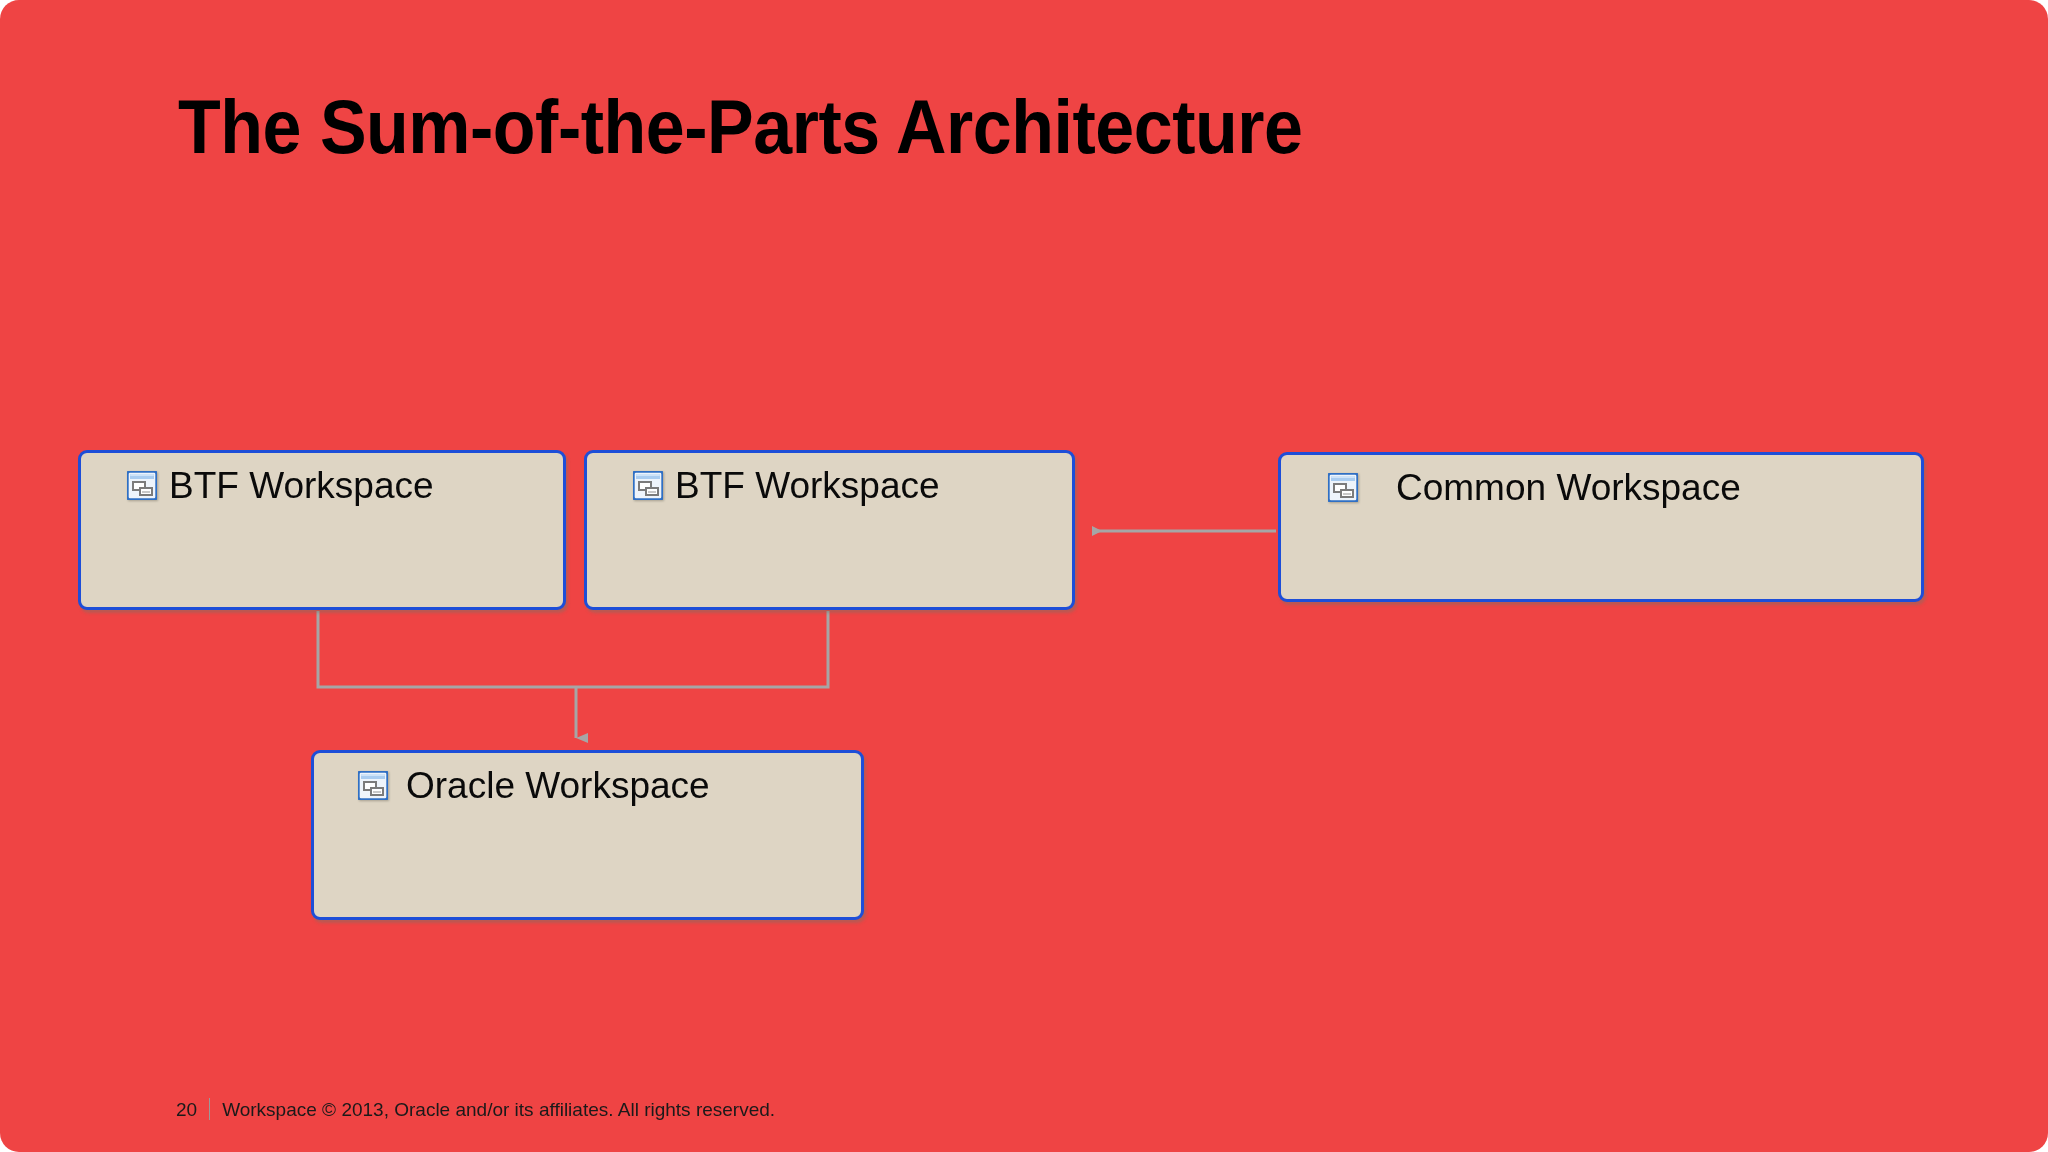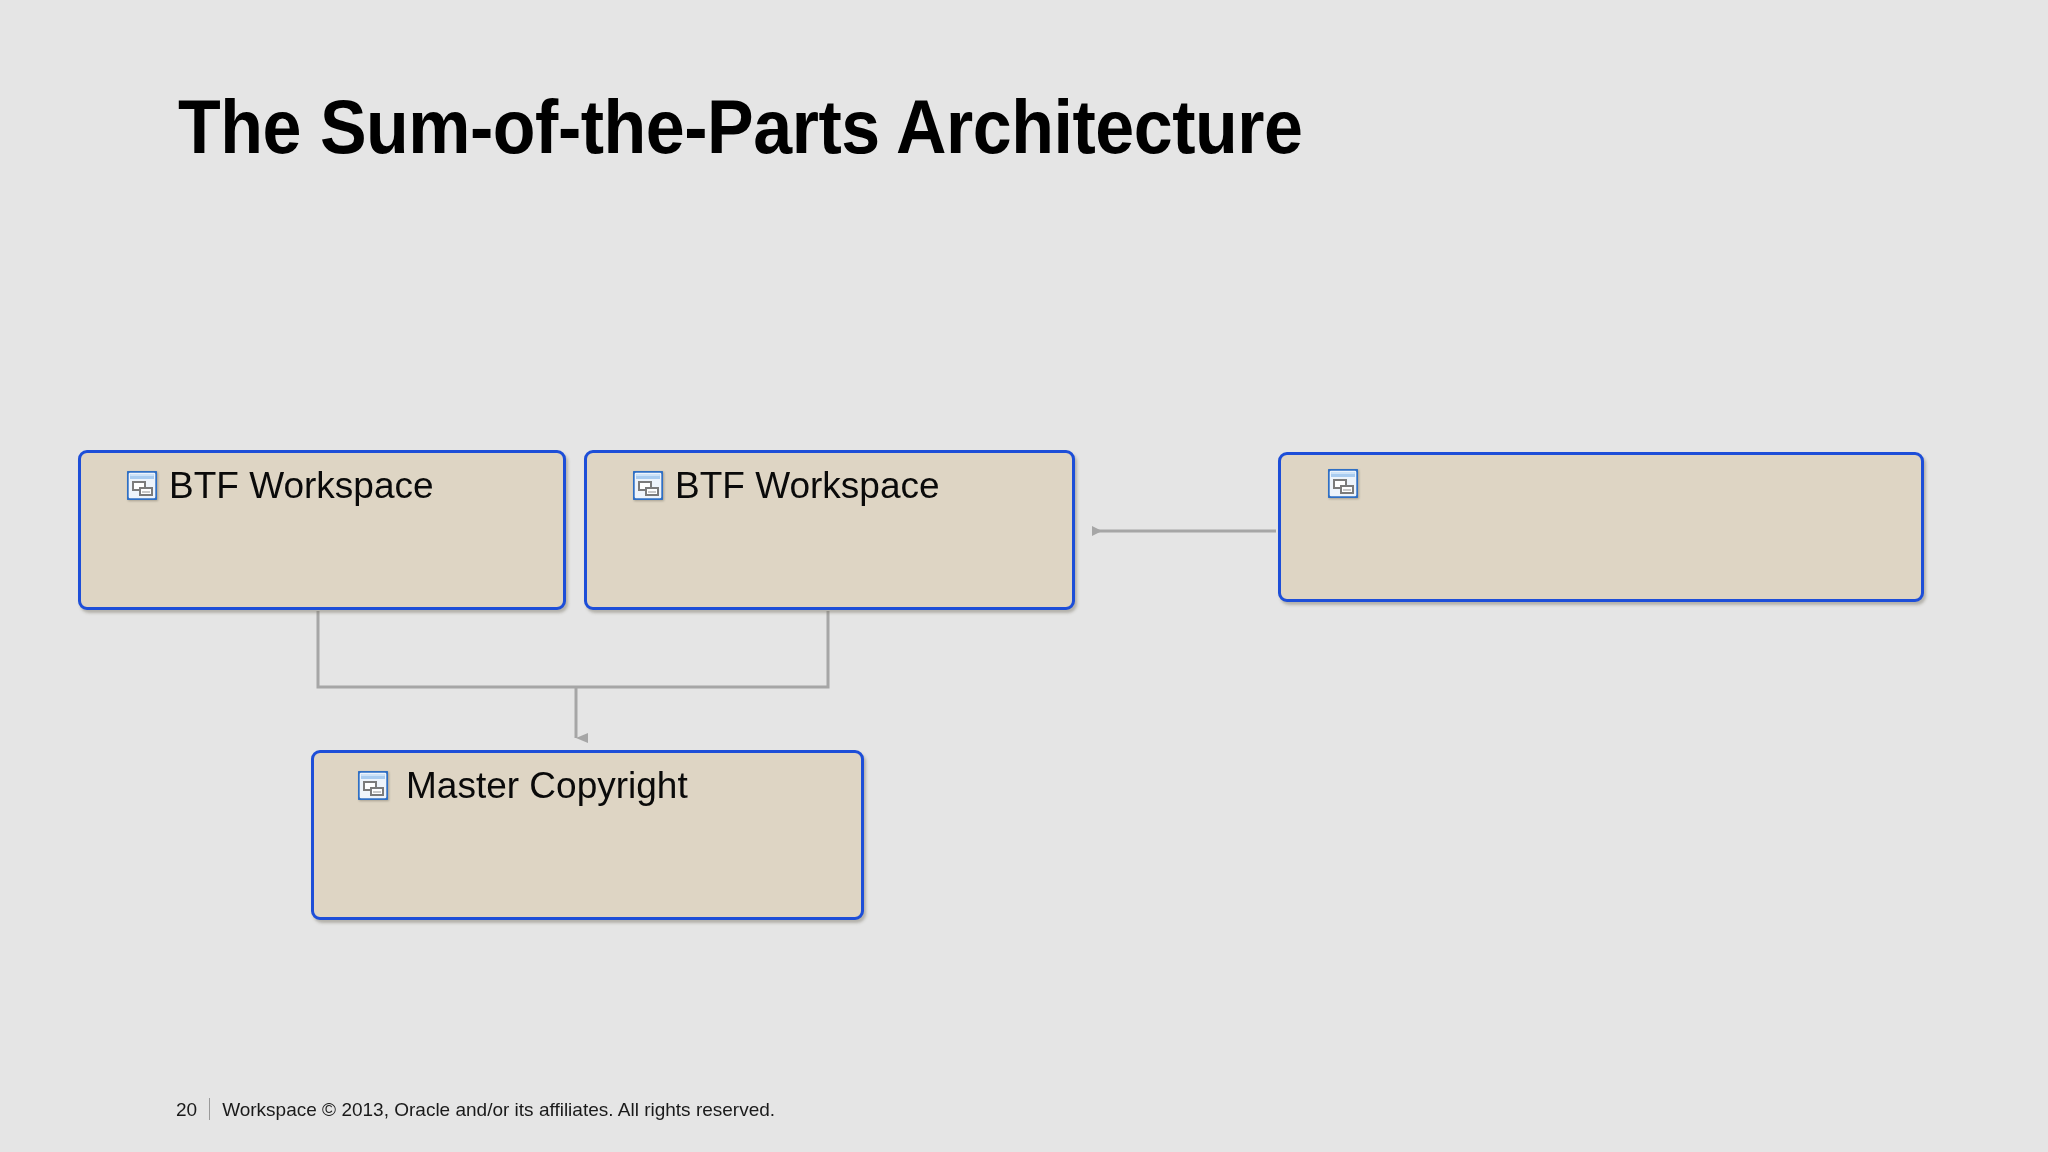--- a/index.html
+++ b/index.html
@@ -14,21 +14,22 @@
     position: relative;
     overflow: hidden;
     font-family: "Liberation Sans", "DejaVu Sans", sans-serif;
     -webkit-font-smoothing: antialiased;
   }
 
   
   #slide {
     position: absolute;
     inset: 0;
-    background: #e5e5e5;
+    background: #ef4444;
+    border-radius: 19px;
   }
 
   
   #slide-title {
     position: absolute;
     left: 178px;
     top: 38px;
     width: 1500px;
     font-size: 76px;
     line-height: 1.0;
@@ -184,34 +185,35 @@
     <div class="ws-box" id="box-common">
       <div class="ws-head">
         <svg class="ws-icon" viewBox="0 0 30 29">
           <rect x="0.5" y="0.5" width="29" height="28" rx="2.5" fill="#eef4fb" stroke="#2f6fc4" stroke-width="2.4"></rect>
           <rect x="3" y="3" width="24" height="5" fill="#a9ccf0"></rect>
           <rect x="3.2" y="3.2" width="23.6" height="1.6" fill="#d8e9fb"></rect>
           <rect x="6" y="11" width="12" height="8" fill="#ffffff" stroke="#7b7b7b" stroke-width="2"></rect>
           <rect x="13" y="17" width="12" height="7" fill="#ffffff" stroke="#7b7b7b" stroke-width="2"></rect>
           <rect x="15" y="20" width="8" height="2" fill="#c9c9c9"></rect>
         </svg>
+        <span class="ws-label">Common Workspace</span>
       </div>
     </div>
 
     <div class="ws-box" id="box-master">
       <div class="ws-head">
         <svg class="ws-icon" viewBox="0 0 30 29">
           <rect x="0.5" y="0.5" width="29" height="28" rx="2.5" fill="#eef4fb" stroke="#2f6fc4" stroke-width="2.4"></rect>
           <rect x="3" y="3" width="24" height="5" fill="#a9ccf0"></rect>
           <rect x="3.2" y="3.2" width="23.6" height="1.6" fill="#d8e9fb"></rect>
           <rect x="6" y="11" width="12" height="8" fill="#ffffff" stroke="#7b7b7b" stroke-width="2"></rect>
           <rect x="13" y="17" width="12" height="7" fill="#ffffff" stroke="#7b7b7b" stroke-width="2"></rect>
           <rect x="15" y="20" width="8" height="2" fill="#c9c9c9"></rect>
         </svg>
-        <span class="ws-label">Master Copyright</span>
+        <span class="ws-label">Oracle Workspace</span>
       </div>
     </div>
 
   </div>
 
   <div id="footer">
     <span id="footer-page">20</span>
     <span id="footer-sep"></span>
     <span id="footer-copy">Workspace © 2013, Oracle and/or its affiliates. All rights reserved.</span>
   </div>

